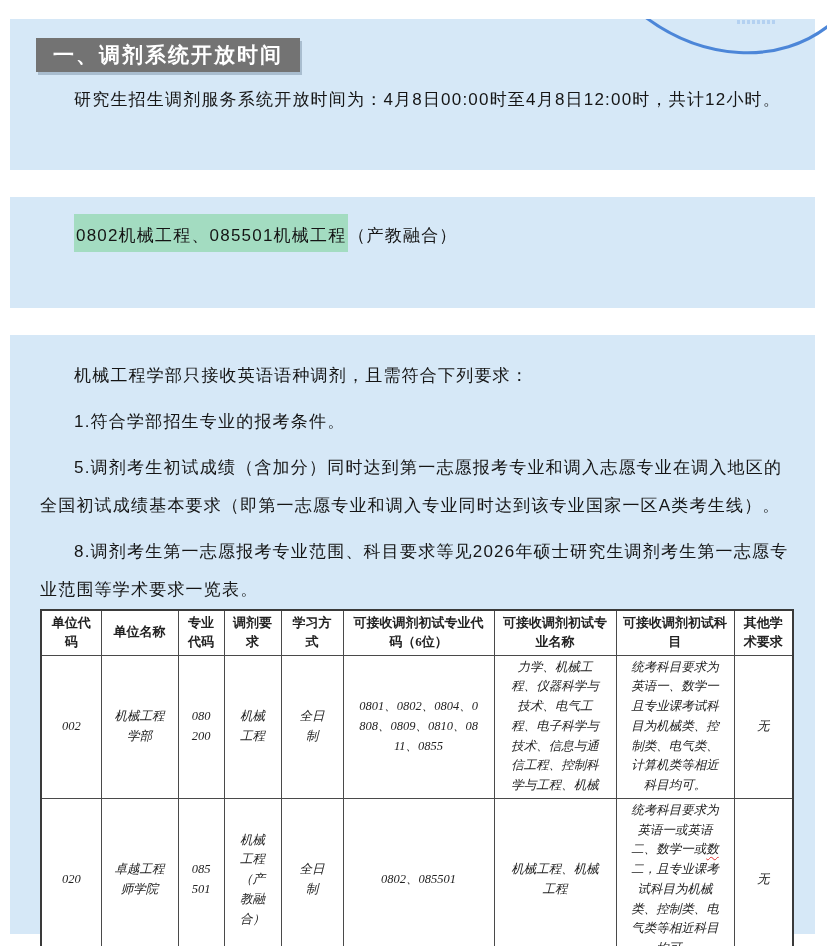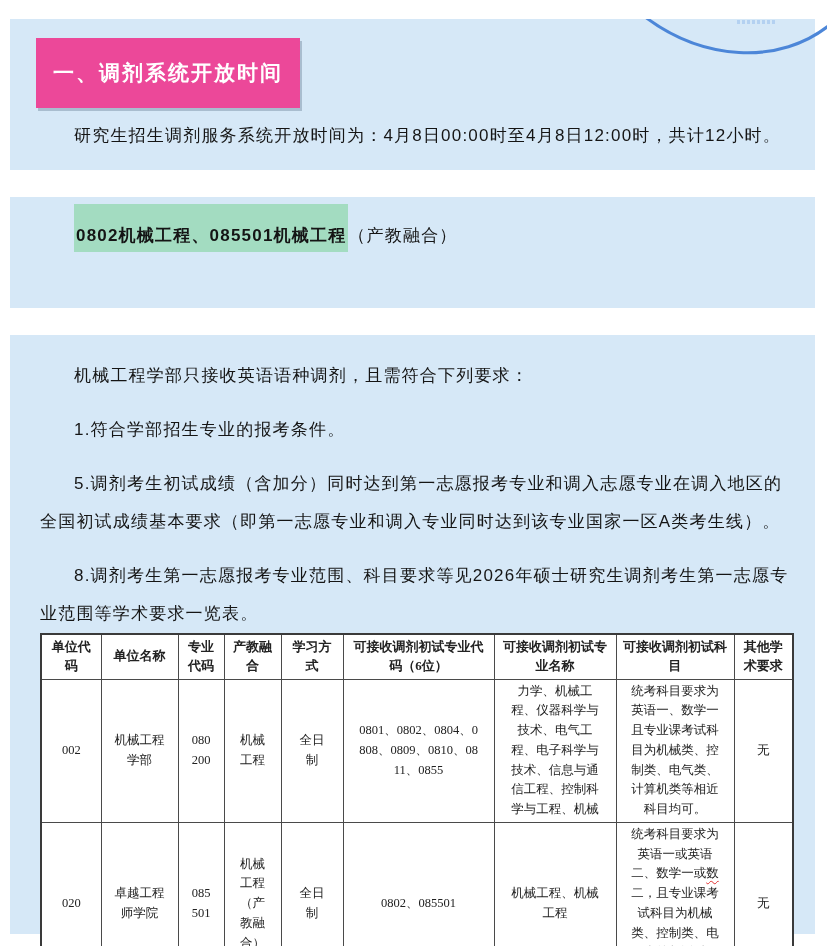--- a/index.html
+++ b/index.html
@@ -13,43 +13,43 @@
     background:repeating-linear-gradient(90deg,#aecdf0 0 3px,transparent 3px 5px);
   }
   .page{position:relative;width:827px;height:946px;}
   .panel{
     box-sizing:border-box;margin-left:10px;width:805px;background:#d6e8f7;
   }
   .panel-1{margin-top:19px;height:151px;padding-top:19px;}
   .panel-2{margin-top:27px;height:111px;padding-top:11px;}
   .panel-3{margin-top:27px;height:599px;padding-top:12px;}
   .heading{
-    display:inline-block;background:#ec4899;color:#ffffff;
+    display:inline-block;background:#737373;color:#ffffff;
     font-size:21px;font-weight:bold;letter-spacing:2px;line-height:24px;
-    padding:23px 17px;margin-left:26px;
+    padding:5px 17px;margin-left:26px;
     box-shadow:2px 3px 0 rgba(10,35,70,0.22);
   }
   .body-text{
     margin:8px 24px 0 30px;font-size:17px;line-height:40px;letter-spacing:1.2px;
   }
   .panel-3 .body-text{margin-top:10px;line-height:38px;margin-bottom:0;}
-  .panel-3 .body-text + .body-text{margin-top:16px;}
+  .panel-3 .body-text + .body-text{margin-top:8px;}
   .indent{text-indent:2em;}
-  .hl{background:#a3dcc1;padding:22px 2px 7px 2px;font-weight:bold;}
+  .hl{background:#a3dcc1;padding:12px 2px 7px 2px;}
   table.req-table{
     width:752px;margin:0 0 0 30px;border-collapse:collapse;background:#ffffff;
     font-family:"Liberation Serif",serif;color:#222;table-layout:fixed;
     border:2px solid #3a3a3a;
   }
   .req-table th,.req-table td{
     border:1px solid #4a4a4a;text-align:center;vertical-align:middle;
     word-break:break-all;
   }
   .req-table th{font-size:13px;font-weight:bold;padding:3px 6px;line-height:1.45;}
-  .req-table td{font-size:12.5px;padding:2px 13px;line-height:1.58;}
+  .req-table td{font-size:12.5px;padding:2px 13px;line-height:1.58;font-style:italic;}
   .req-table tr.hdr{height:43px;}
   .req-table tr.r1{height:128px;}
   .req-table tr.r2{height:87px;}
   .redline{
     text-decoration:underline wavy #e03131 1px;
     text-underline-offset:3px;
   }
 </style>
 </head>
 <body>
@@ -88,21 +88,21 @@
           <col style="width:151px">
         <col style="width:122px">
           <col style="width:118px">
           <col style="width:59px">
       </colgroup>
       <thead>
         <tr class="hdr">
           <th>单位代码</th>
           <th>单位名称</th>
           <th>专业代码</th>
-          <th>产教融合</th>
+          <th>调剂要求</th>
           <th>学习方式</th>
           <th>可接收调剂初试专业代码（6位）</th>
           <th>可接收调剂初试专业名称</th>
           <th>可接收调剂初试科目</th>
           <th>其他学术要求</th>
         </tr>
       </thead>
       <tbody>
         <tr class="r1">
           <td>002</td>

